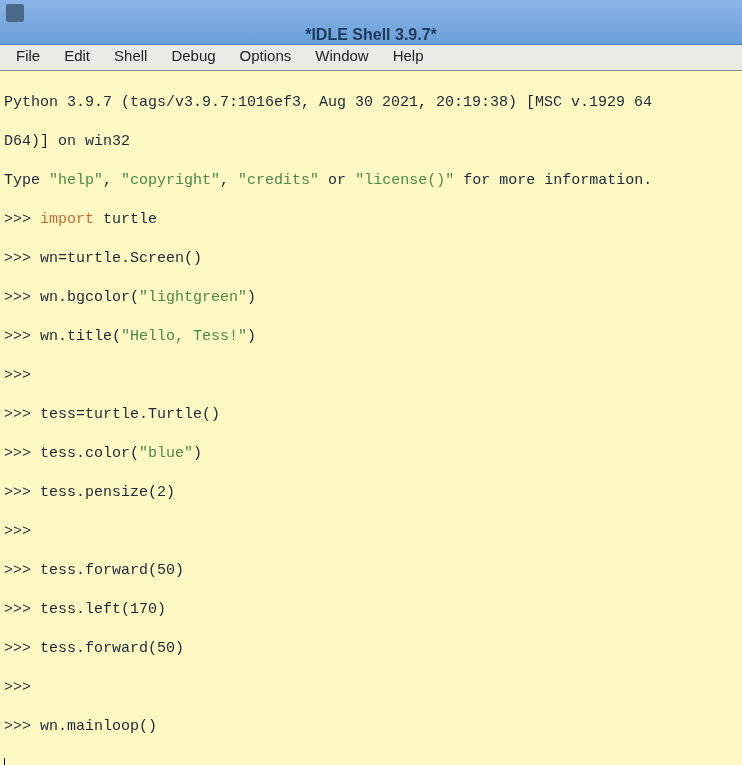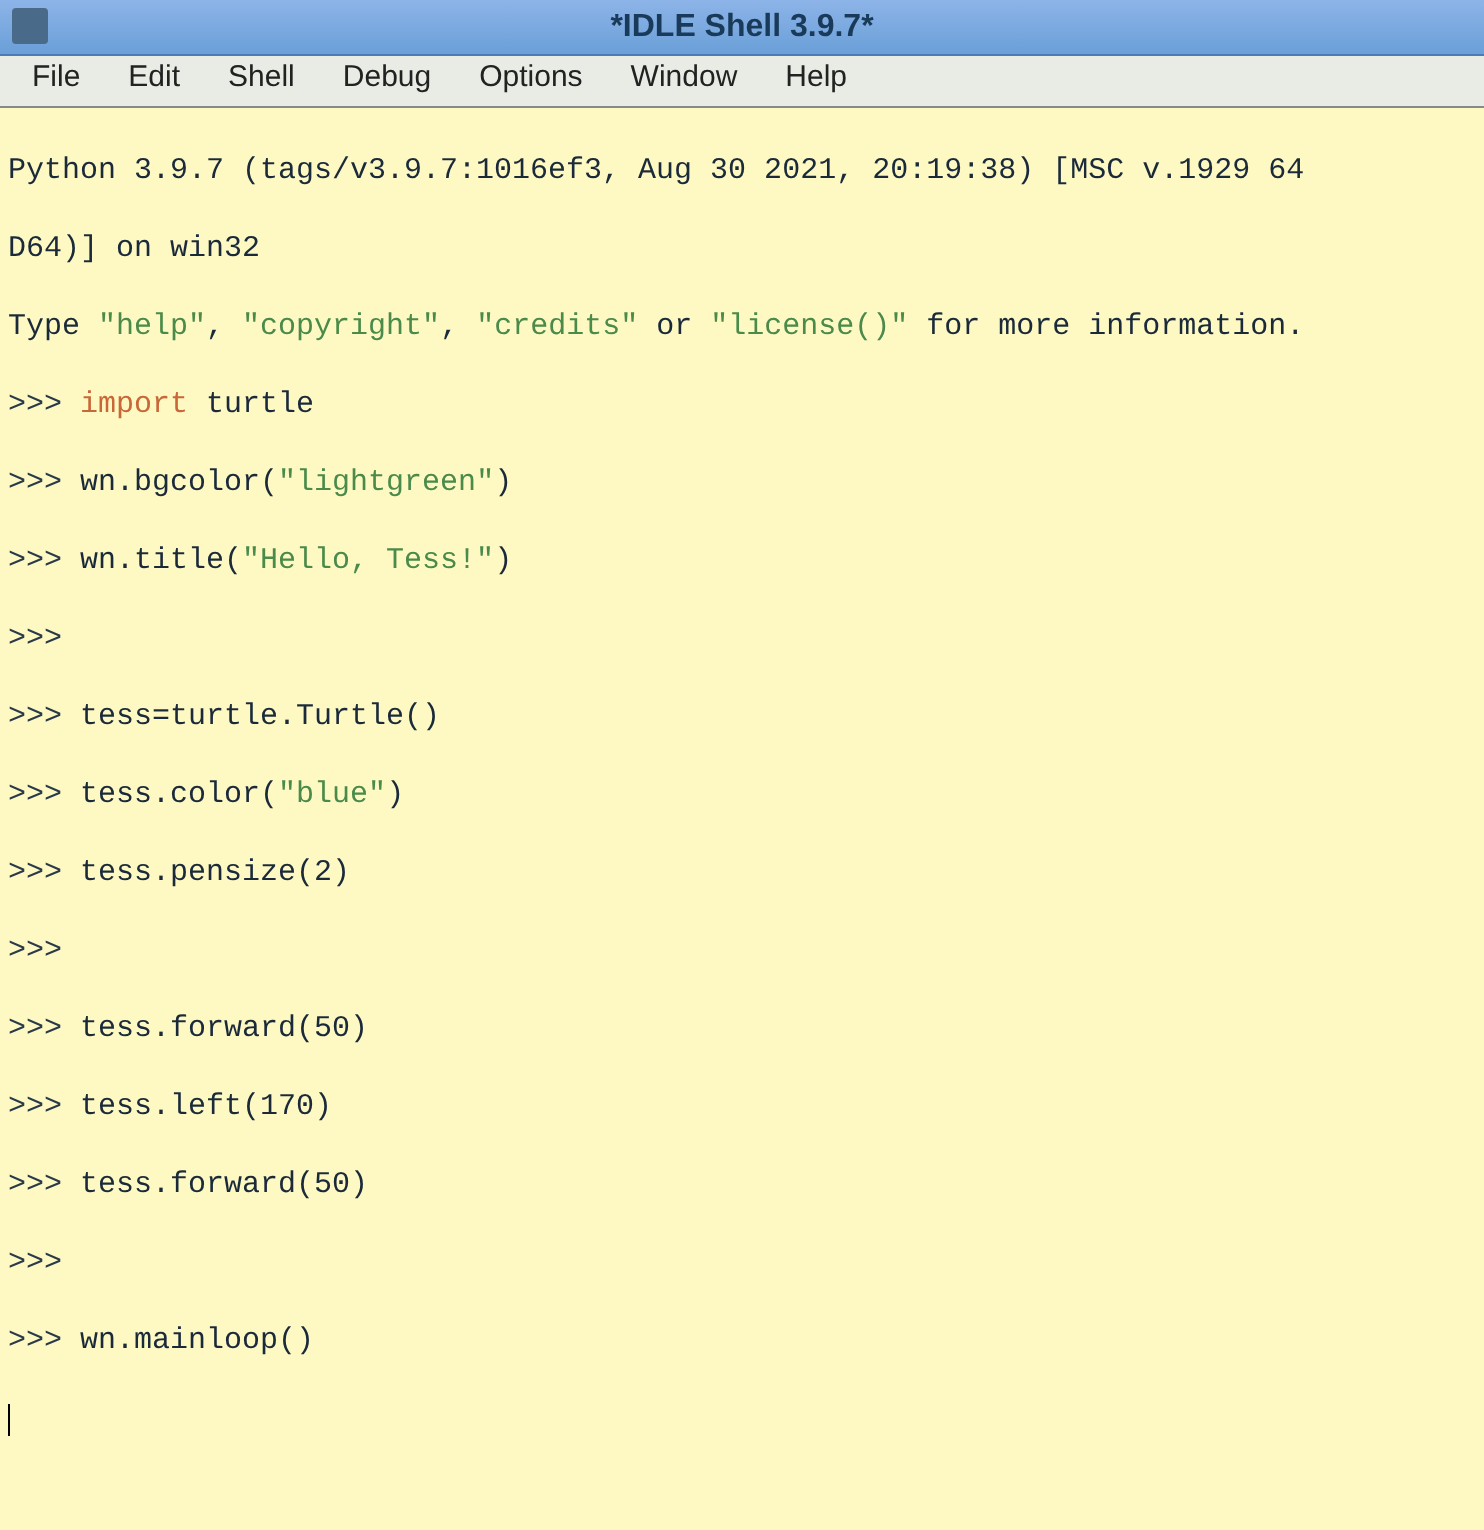--- a/index.html
+++ b/index.html
@@ -9,23 +9,23 @@
     }
     body {
       font-family: "Courier New", monospace;
       background: #d8dcd4;
       width: 742px;
       height: 765px;
       overflow: hidden;
     }
     .titlebar {
       background: linear-gradient(to bottom, #8db4e8, #6a9fd8);
-      height: 28px;
+      height: 45px;
       display: flex;
-      align-items: center;
+      align-items: flex-end;
       justify-content: center;
       border-bottom: 1px solid #4a7cb8;
       position: relative;
     }
     .titlebar-icon {
       position: absolute;
       left: 6px;
       top: 4px;
       width: 18px;
       height: 18px;
@@ -100,20 +100,21 @@
   <div class="menu-item">Options</div>
   <div class="menu-item">Window</div>
   <div class="menu-item">Help</div>
 </div>
 
 <div class="content">
 <div class="code-line"><span>Python 3.9.7 (tags/v3.9.7:1016ef3, Aug 30 2021, 20:19:38) [MSC v.1929 64</span></div>
 <div class="code-line"><span>D64)] on win32</span></div>
 <div class="code-line"><span>Type </span><span class="string">"help"</span><span>, </span><span class="string">"copyright"</span><span>, </span><span class="string">"credits"</span><span> or </span><span class="string">"license()"</span><span> for more information.</span></div>
 <div class="code-line"><span class="prompt">&gt;&gt;&gt; </span><span class="keyword">import</span><span> turtle</span></div>
+<div class="code-line"><span class="prompt">&gt;&gt;&gt; </span><span>wn=turtle.Screen()</span></div>
 <div class="code-line"><span class="prompt">&gt;&gt;&gt; </span><span>wn.bgcolor(</span><span class="string">"lightgreen"</span><span>)</span></div>
 <div class="code-line"><span class="prompt">&gt;&gt;&gt; </span><span>wn.title(</span><span class="string">"Hello, Tess!"</span><span>)</span></div>
 <div class="code-line"><span class="prompt">&gt;&gt;&gt; </span></div>
 <div class="code-line"><span class="prompt">&gt;&gt;&gt; </span><span>tess=turtle.Turtle()</span></div>
 <div class="code-line"><span class="prompt">&gt;&gt;&gt; </span><span>tess.color(</span><span class="string">"blue"</span><span>)</span></div>
 <div class="code-line"><span class="prompt">&gt;&gt;&gt; </span><span>tess.pensize(2)</span></div>
 <div class="code-line"><span class="prompt">&gt;&gt;&gt; </span></div>
 <div class="code-line"><span class="prompt">&gt;&gt;&gt; </span><span>tess.forward(50)</span></div>
 <div class="code-line"><span class="prompt">&gt;&gt;&gt; </span><span>tess.left(170)</span></div>
 <div class="code-line"><span class="prompt">&gt;&gt;&gt; </span><span>tess.forward(50)</span></div>

